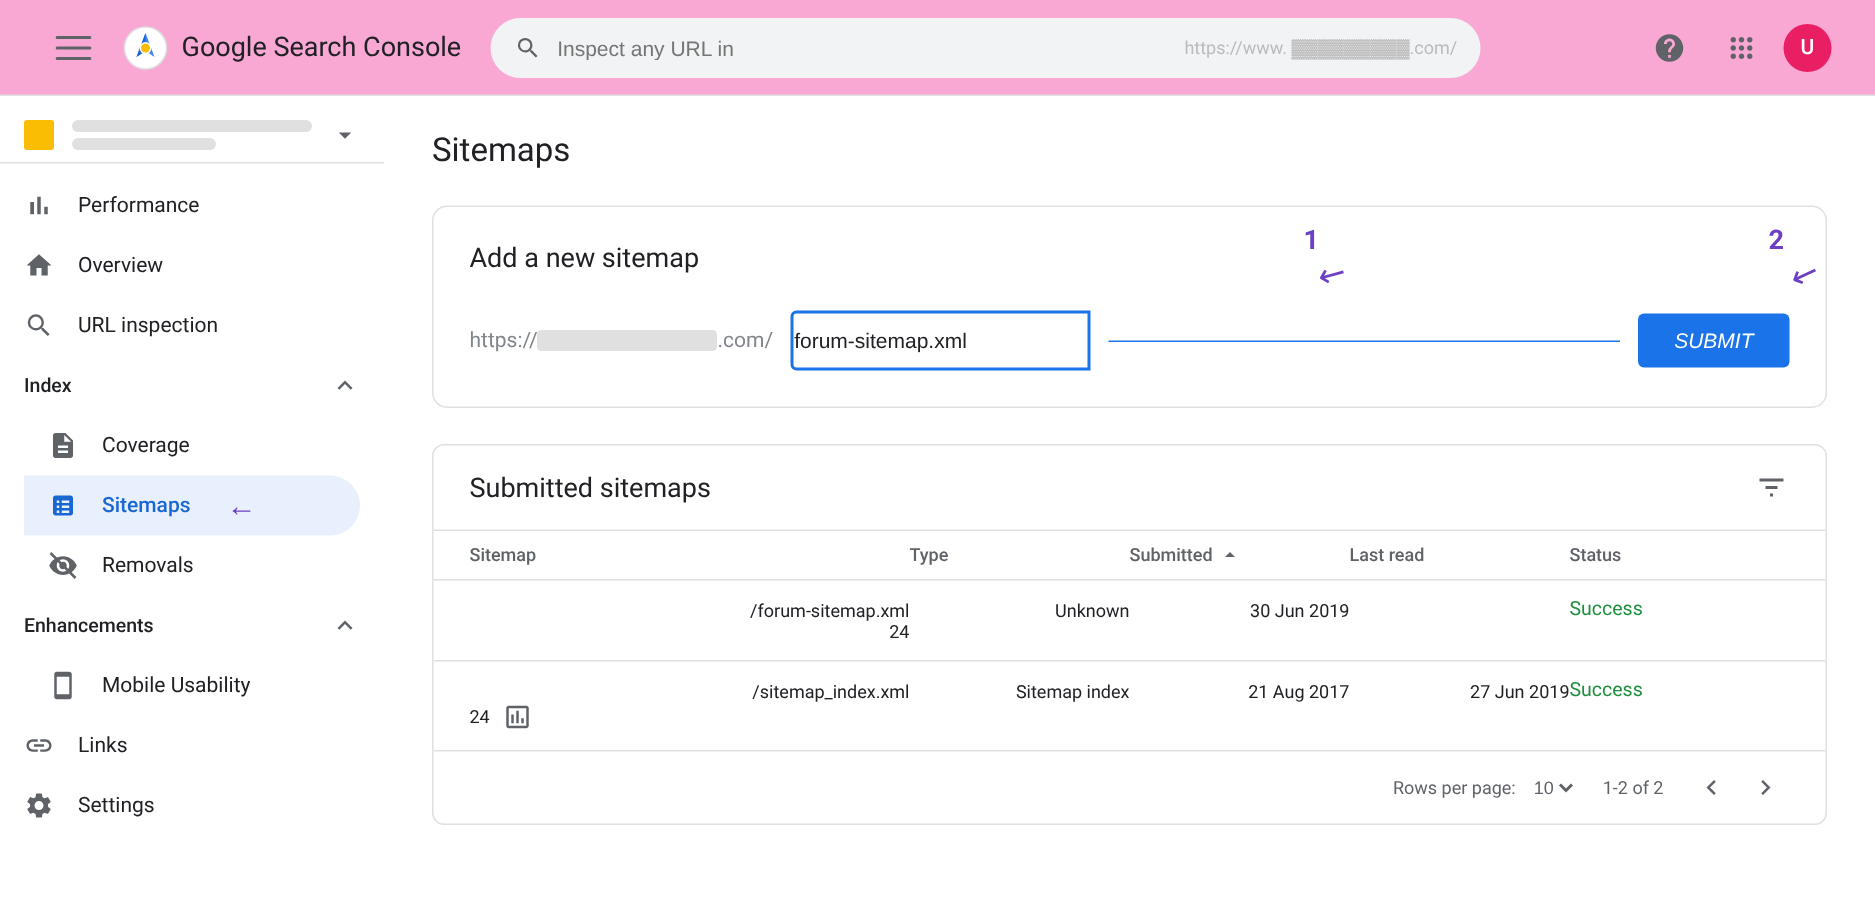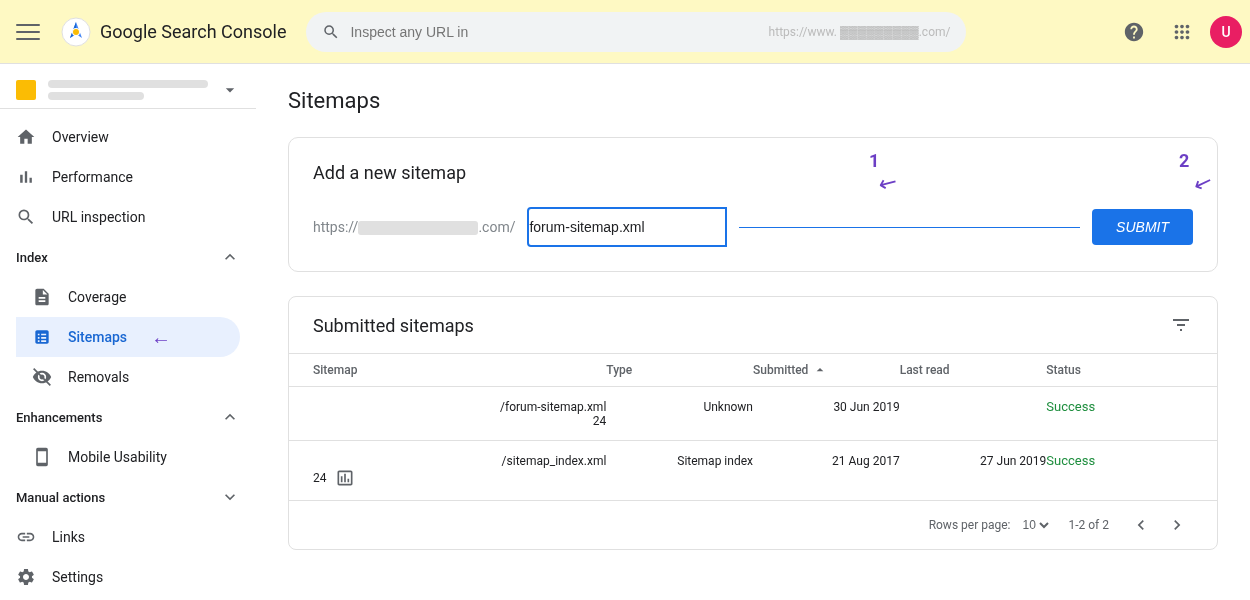--- a/index.html
+++ b/index.html
@@ -1,21 +1,21 @@
 <!DOCTYPE html>
 <html><head>
   <meta charset="utf-8">
   <style>
     * { box-sizing: border-box; margin: 0; padding: 0; }
     body { font-family: 'Roboto', Arial, sans-serif; background: #fff; color: #202124; font-size: 14px; display: flex; flex-direction: column; height: 600px; overflow: hidden; }
 
     
     .topbar {
-      display: flex; align-items: center; height: 64px; padding: 0 8px; border-bottom: 1px solid #e0e0e0;
-      background: #fef9c3; gap: 12px; flex-shrink: 0;
+      display: flex; align-items: center; height: 64px; padding: 0 29px; border-bottom: 1px solid #e0e0e0;
+      background: #f9a8d4; gap: 12px; flex-shrink: 0;
     }
     .topbar-logo { display: flex; align-items: center; gap: 8px; }
     .topbar-logo-icon { width: 32px; height: 32px; }
     .topbar-logo-text { font-size: 18px; color: #202124; font-weight: 400; white-space: nowrap; }
     .topbar-search {
       flex: 1; max-width: 660px; height: 40px; border: none; background: #f1f3f4;
       border-radius: 24px; display: flex; align-items: center; padding: 0 16px; gap: 10px;
       margin-left: 8px;
     }
     .topbar-search input {
@@ -176,30 +176,30 @@
         <div class="property-name-bar"></div>
         <div class="property-name-bar2"></div>
       </div>
       <svg width="20" height="20" viewBox="0 0 24 24" fill="#5f6368">
         <path d="M7 10l5 5 5-5z"></path>
       </svg>
     </div>
 
     <div class="sidebar-item">
       <svg width="20" height="20" viewBox="0 0 24 24" fill="#5f6368">
+        <path d="M5 9.2h3V19H5V9.2zM10.6 5h2.8v14h-2.8V5zM16.2 13h2.8v6h-2.8v-6z"></path>
+      </svg>
+      <span>Performance</span>
+    </div>
+
+    <div class="sidebar-item">
+      <svg width="20" height="20" viewBox="0 0 24 24" fill="#5f6368">
         <path d="M10 20v-6h4v6h5v-8h3L12 3 2 12h3v8z"></path>
       </svg>
       <span>Overview</span>
-    </div>
-
-    <div class="sidebar-item">
-      <svg width="20" height="20" viewBox="0 0 24 24" fill="#5f6368">
-        <path d="M5 9.2h3V19H5V9.2zM10.6 5h2.8v14h-2.8V5zM16.2 13h2.8v6h-2.8v-6z"></path>
-      </svg>
-      <span>Performance</span>
     </div>
 
     <div class="sidebar-item">
       <svg width="20" height="20" viewBox="0 0 24 24" fill="#5f6368">
         <path d="M15.5 14h-.79l-.28-.27A6.47 6.47 0 0 0 16 9.5 6.5 6.5 0 1 0 9.5 16c1.61 0 3.09-.59 4.23-1.57l.27.28v.79l5 4.99L20.49 19l-4.99-5zm-6 0C7.01 14 5 11.99 5 9.5S7.01 5 9.5 5 14 7.01 14 9.5 11.99 14 9.5 14z"></path>
       </svg>
       <span>URL inspection</span>
     </div>
 
     <div class="sidebar-section">
@@ -239,26 +239,20 @@
       </svg>
     </div>
 
     <div class="sidebar-item" style="margin-left:16px;">
       <svg width="20" height="20" viewBox="0 0 24 24" fill="#5f6368">
         <path d="M17 1.01L7 1c-1.1 0-2 .9-2 2v18c0 1.1.9 2 2 2h10c1.1 0 2-.9 2-2V3c0-1.1-.9-1.99-2-1.99zM17 19H7V5h10v14z"></path>
       </svg>
       <span>Mobile Usability</span>
     </div>
 
-    <div class="sidebar-section">
-      <span>Manual actions</span>
-      <svg class="sidebar-section-chevron" width="20" height="20" viewBox="0 0 24 24" fill="#5f6368">
-        <path d="M7.41 8.59L12 13.17l4.59-4.58L18 10l-6 6-6-6z"></path>
-      </svg>
-    </div>
 
     <div class="sidebar-item">
       <svg width="20" height="20" viewBox="0 0 24 24" fill="#5f6368">
         <path d="M3.9 12c0-1.71 1.39-3.1 3.1-3.1h4V7H7c-2.76 0-5 2.24-5 5s2.24 5 5 5h4v-1.9H7c-1.71 0-3.1-1.39-3.1-3.1zM8 13h8v-2H8v2zm9-6h-4v1.9h4c1.71 0 3.1 1.39 3.1 3.1s-1.39 3.1-3.1 3.1h-4V17h4c2.76 0 5-2.24 5-5s-2.24-5-5-5z"></path>
       </svg>
       <span>Links</span>
     </div>
 
     <div class="sidebar-item">
       <svg width="20" height="20" viewBox="0 0 24 24" fill="#5f6368">

